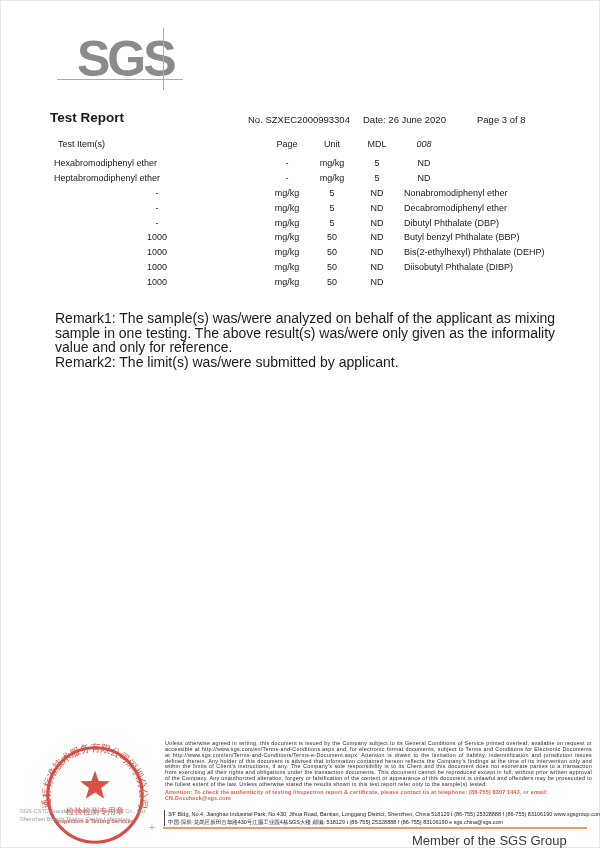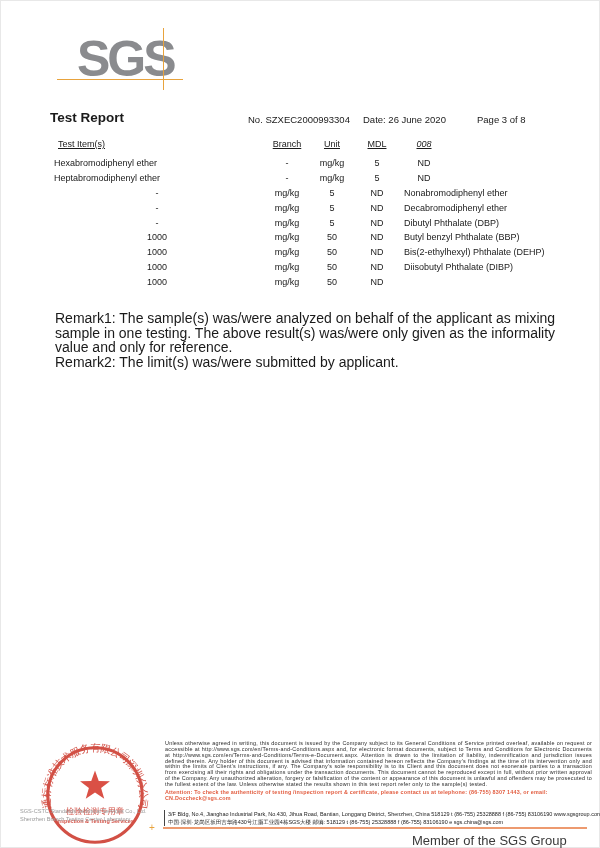--- a/index.html
+++ b/index.html
@@ -29,21 +29,21 @@
   .report-date { left: 363px; }
   .page-info { left: 477px; }
   
   .test-table {
     position: absolute; left: 52px; top: 137px;
     display: grid;
     grid-template-columns: 210px 50px 40px 50px 44px;
     font-size: 9px;
   }
   .test-table .hcell { padding-bottom: 4px; }
-  .test-table .hcell span { text-decoration: underline; }
+  .test-table .hcell span { }
   .hcell, .cell { line-height: 14.9px; white-space: nowrap; }
   .c-item { text-align: left; padding-left: 2px; }
   .h-item { padding-left: 6px; }
   .c-mid { text-align: center; }
   .h-sample span { font-style: italic; }
   
   .remarks {
     position: absolute; left: 55px; top: 311px; width: 508px;
     font-size: 14px; line-height: 14.5px;
   }
@@ -80,21 +80,21 @@
   <div class="logo-hline"></div>
   <div class="logo-vline"></div>
 
   <div class="title">Test Report</div>
   <div class="hdr-meta report-no">No. SZXEC2000993304</div>
   <div class="hdr-meta report-date">Date: 26 June 2020</div>
   <div class="hdr-meta page-info">Page 3 of 8</div>
 
   <div class="test-table">
     <div class="hcell c-item h-item"><span>Test Item(s)</span></div>
-    <div class="hcell c-mid"><span>Branch</span></div>
+    <div class="hcell c-mid"><span>Page</span></div>
     <div class="hcell c-mid"><span>Unit</span></div>
     <div class="hcell c-mid"><span>MDL</span></div>
     <div class="hcell c-mid h-sample"><span>008</span></div>
 
     <div class="cell c-item">Hexabromodiphenyl ether</div>
     <div class="cell c-mid">-</div>
     <div class="cell c-mid">mg/kg</div>
     <div class="cell c-mid">5</div>
     <div class="cell c-mid">ND</div>
 

